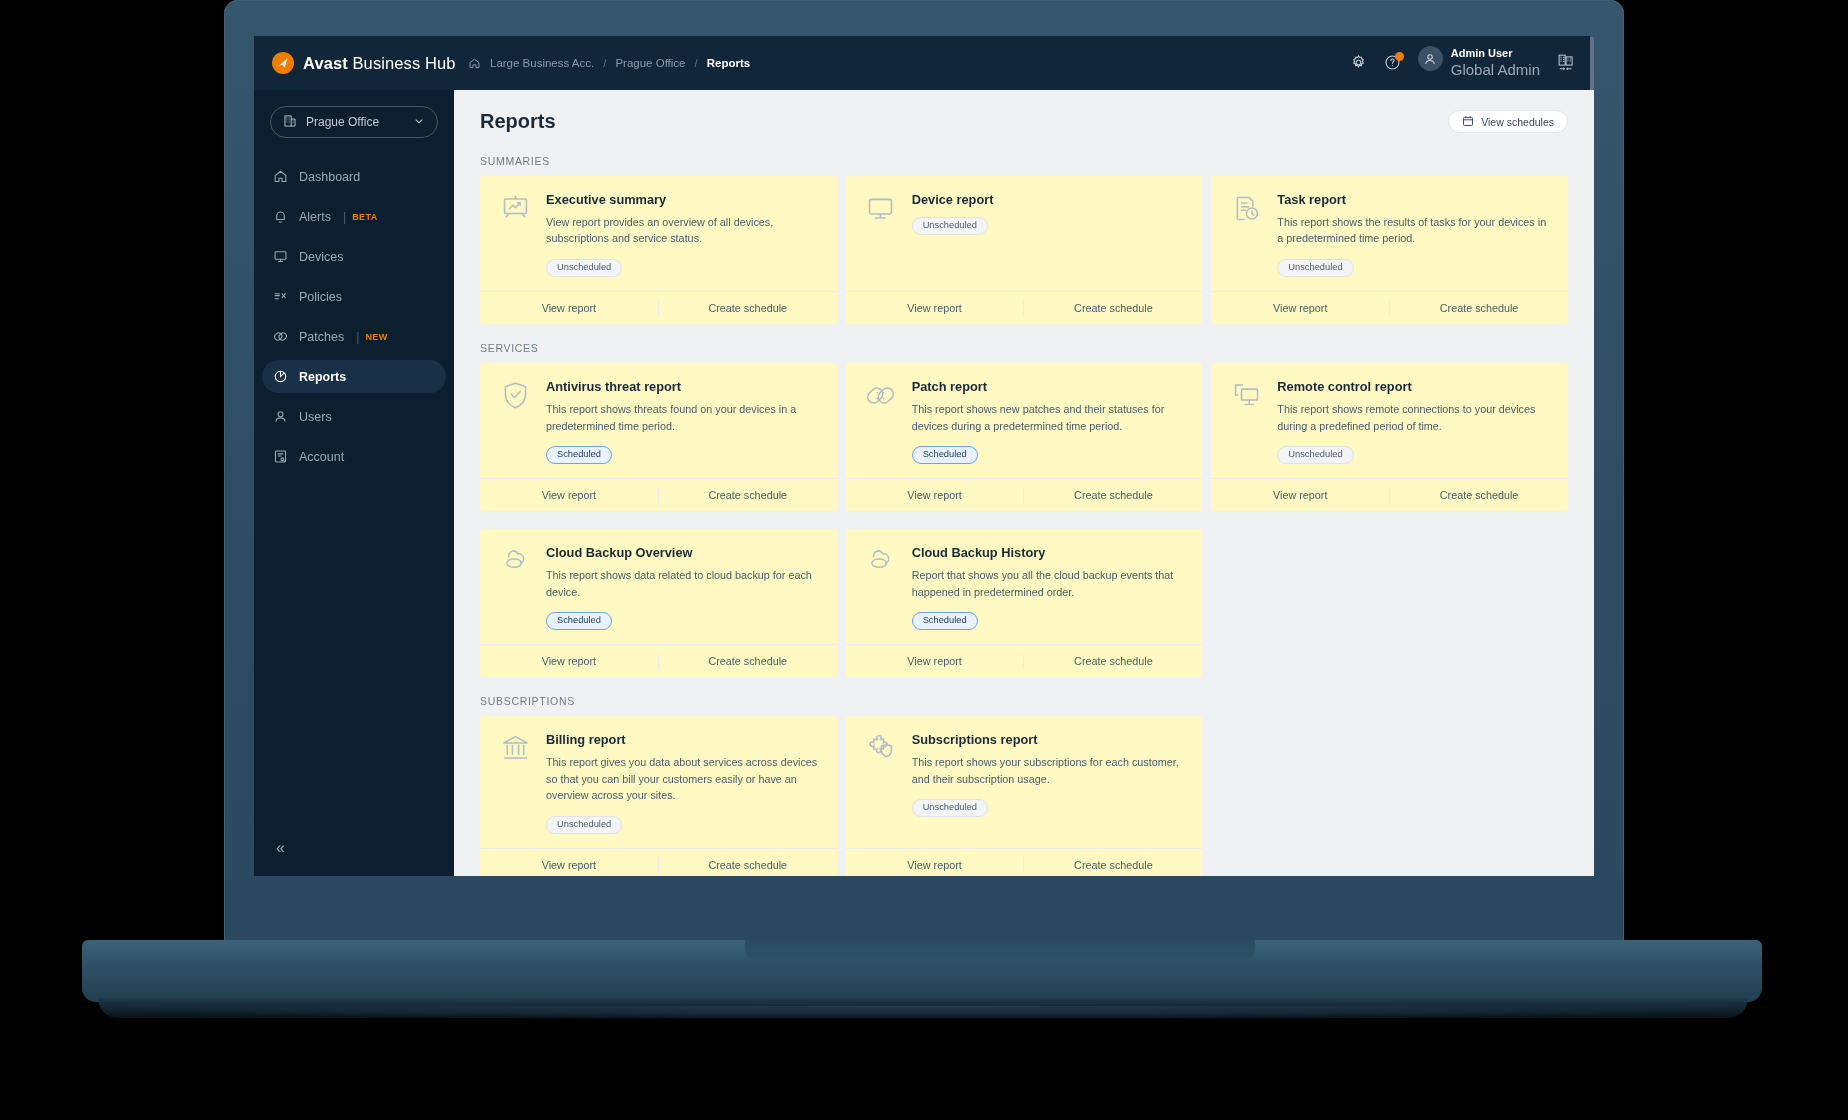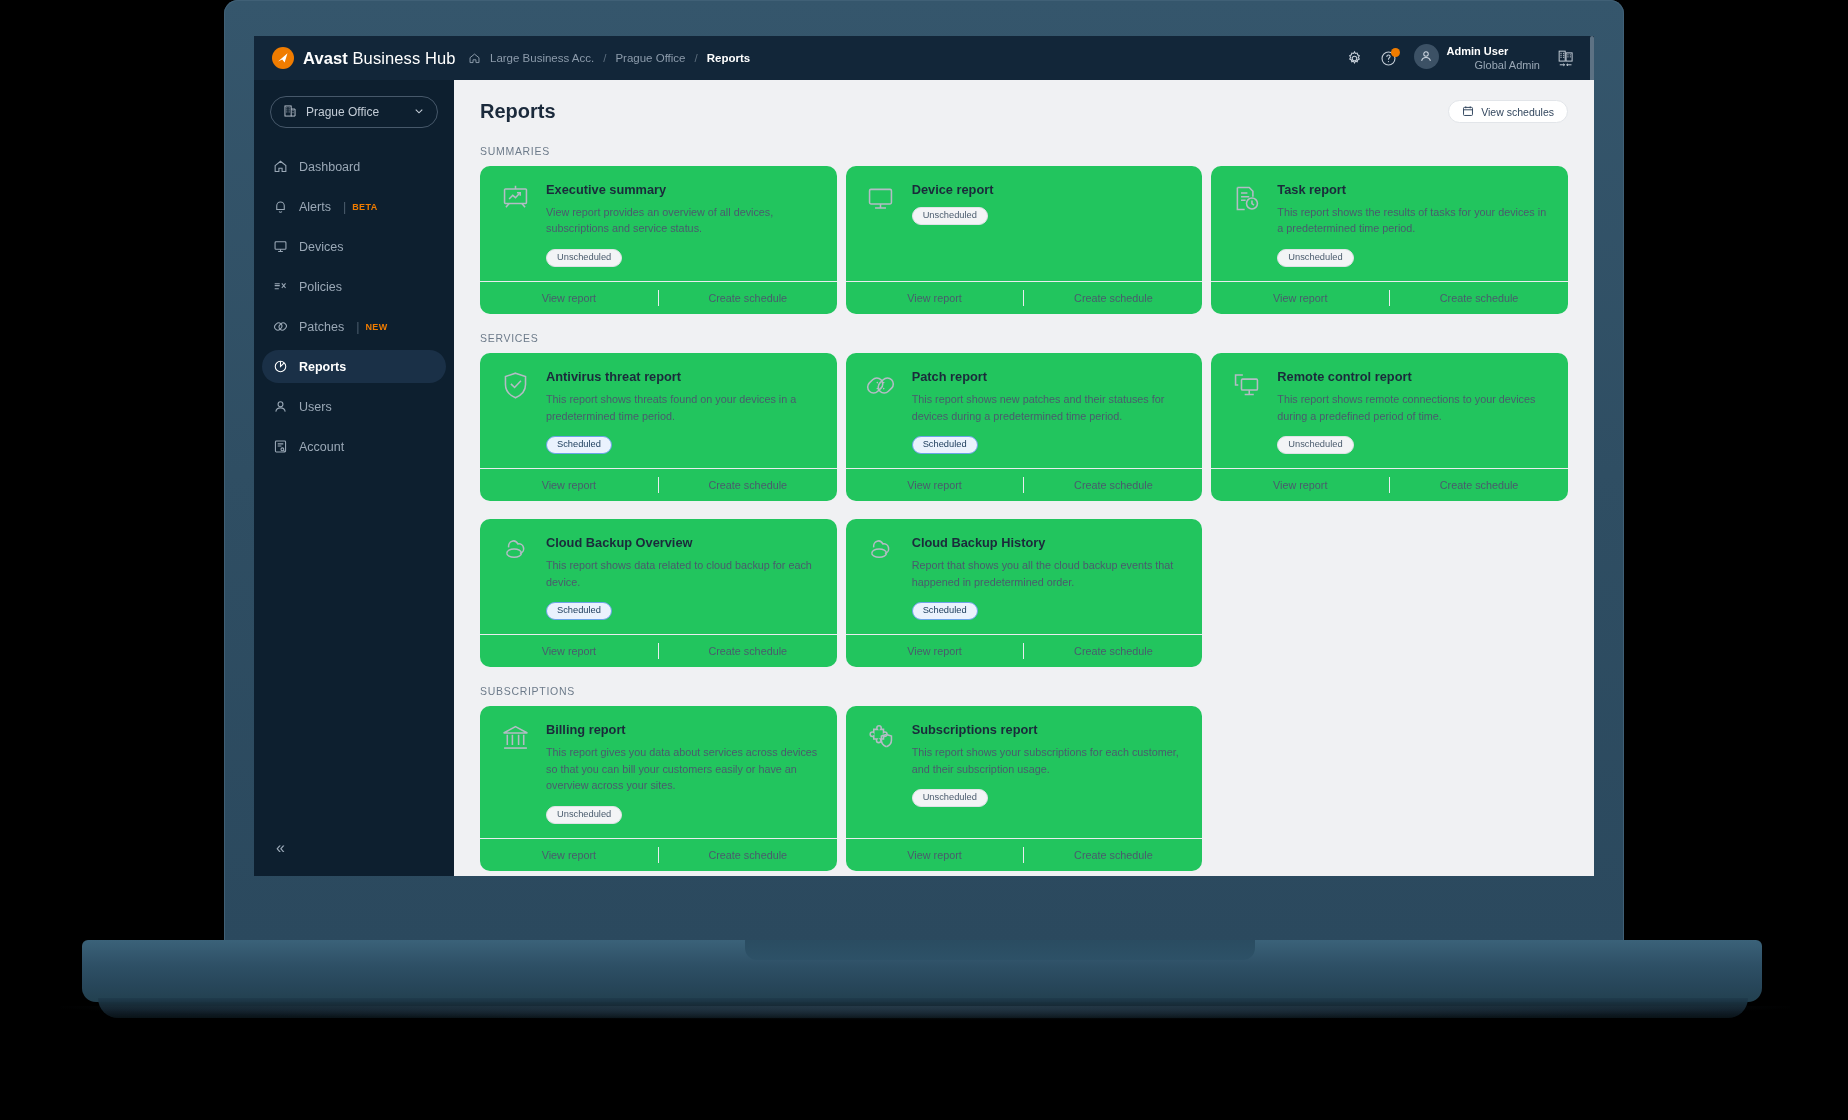--- a/index.html
+++ b/index.html
@@ -67,21 +67,21 @@
     left: 254px; top: 36px;
     width: 1340px; height: 840px;
     background: #f0f1f3;
     overflow: hidden;
     display: flex;
     flex-direction: column;
   }
 
   
   .topbar {
-    height: 44px;
+    height: 54px;
     background: #122639;
     display: flex;
     align-items: center;
     flex: 0 0 auto;
     position: relative;
   }
   .brand {
     width: 200px;
     display: flex;
     align-items: center;
@@ -134,21 +134,21 @@
   }
   .userblock { display: flex; align-items: flex-start; gap: 8px; }
   .avatar {
     width: 25px; height: 25px;
     border-radius: 50%;
     background: #3c5165;
     display: flex; align-items: center; justify-content: center;
     color: #cfd8e2;
   }
   .uname { font-size: 11px; color: #ffffff; font-weight: 700; line-height: 1.28; white-space: nowrap; }
-  .urole { font-size: 11px; color: #9aa8b6; line-height: 1.28; white-space: nowrap; margin-left: 28px; }
+  .urole { font-size: 15px; color: #9aa8b6; line-height: 1.28; white-space: nowrap; }
 
   
   .body { flex: 1 1 auto; display: flex; min-height: 0; }
 
   
   .sidebar {
     width: 200px;
     background: #0d1f2f;
     flex: 0 0 auto;
     display: flex;
@@ -236,22 +236,22 @@
     margin-bottom: 9px;
     margin-top: 2px;
   }
   .grid {
     display: grid;
     grid-template-columns: repeat(3, 1fr);
     gap: 9px;
     margin-bottom: 18px;
   }
   .card {
-    background: #22c55e;
-    border-radius: 10px;
+    background: #fef9c3;
+    border-radius: 3px;
     display: flex;
     flex-direction: column;
     min-height: 0;
   }
   .card-body {
     flex: 1 1 auto;
     display: flex;
     gap: 14px;
     padding: 16px 18px 14px 18px;
   }

